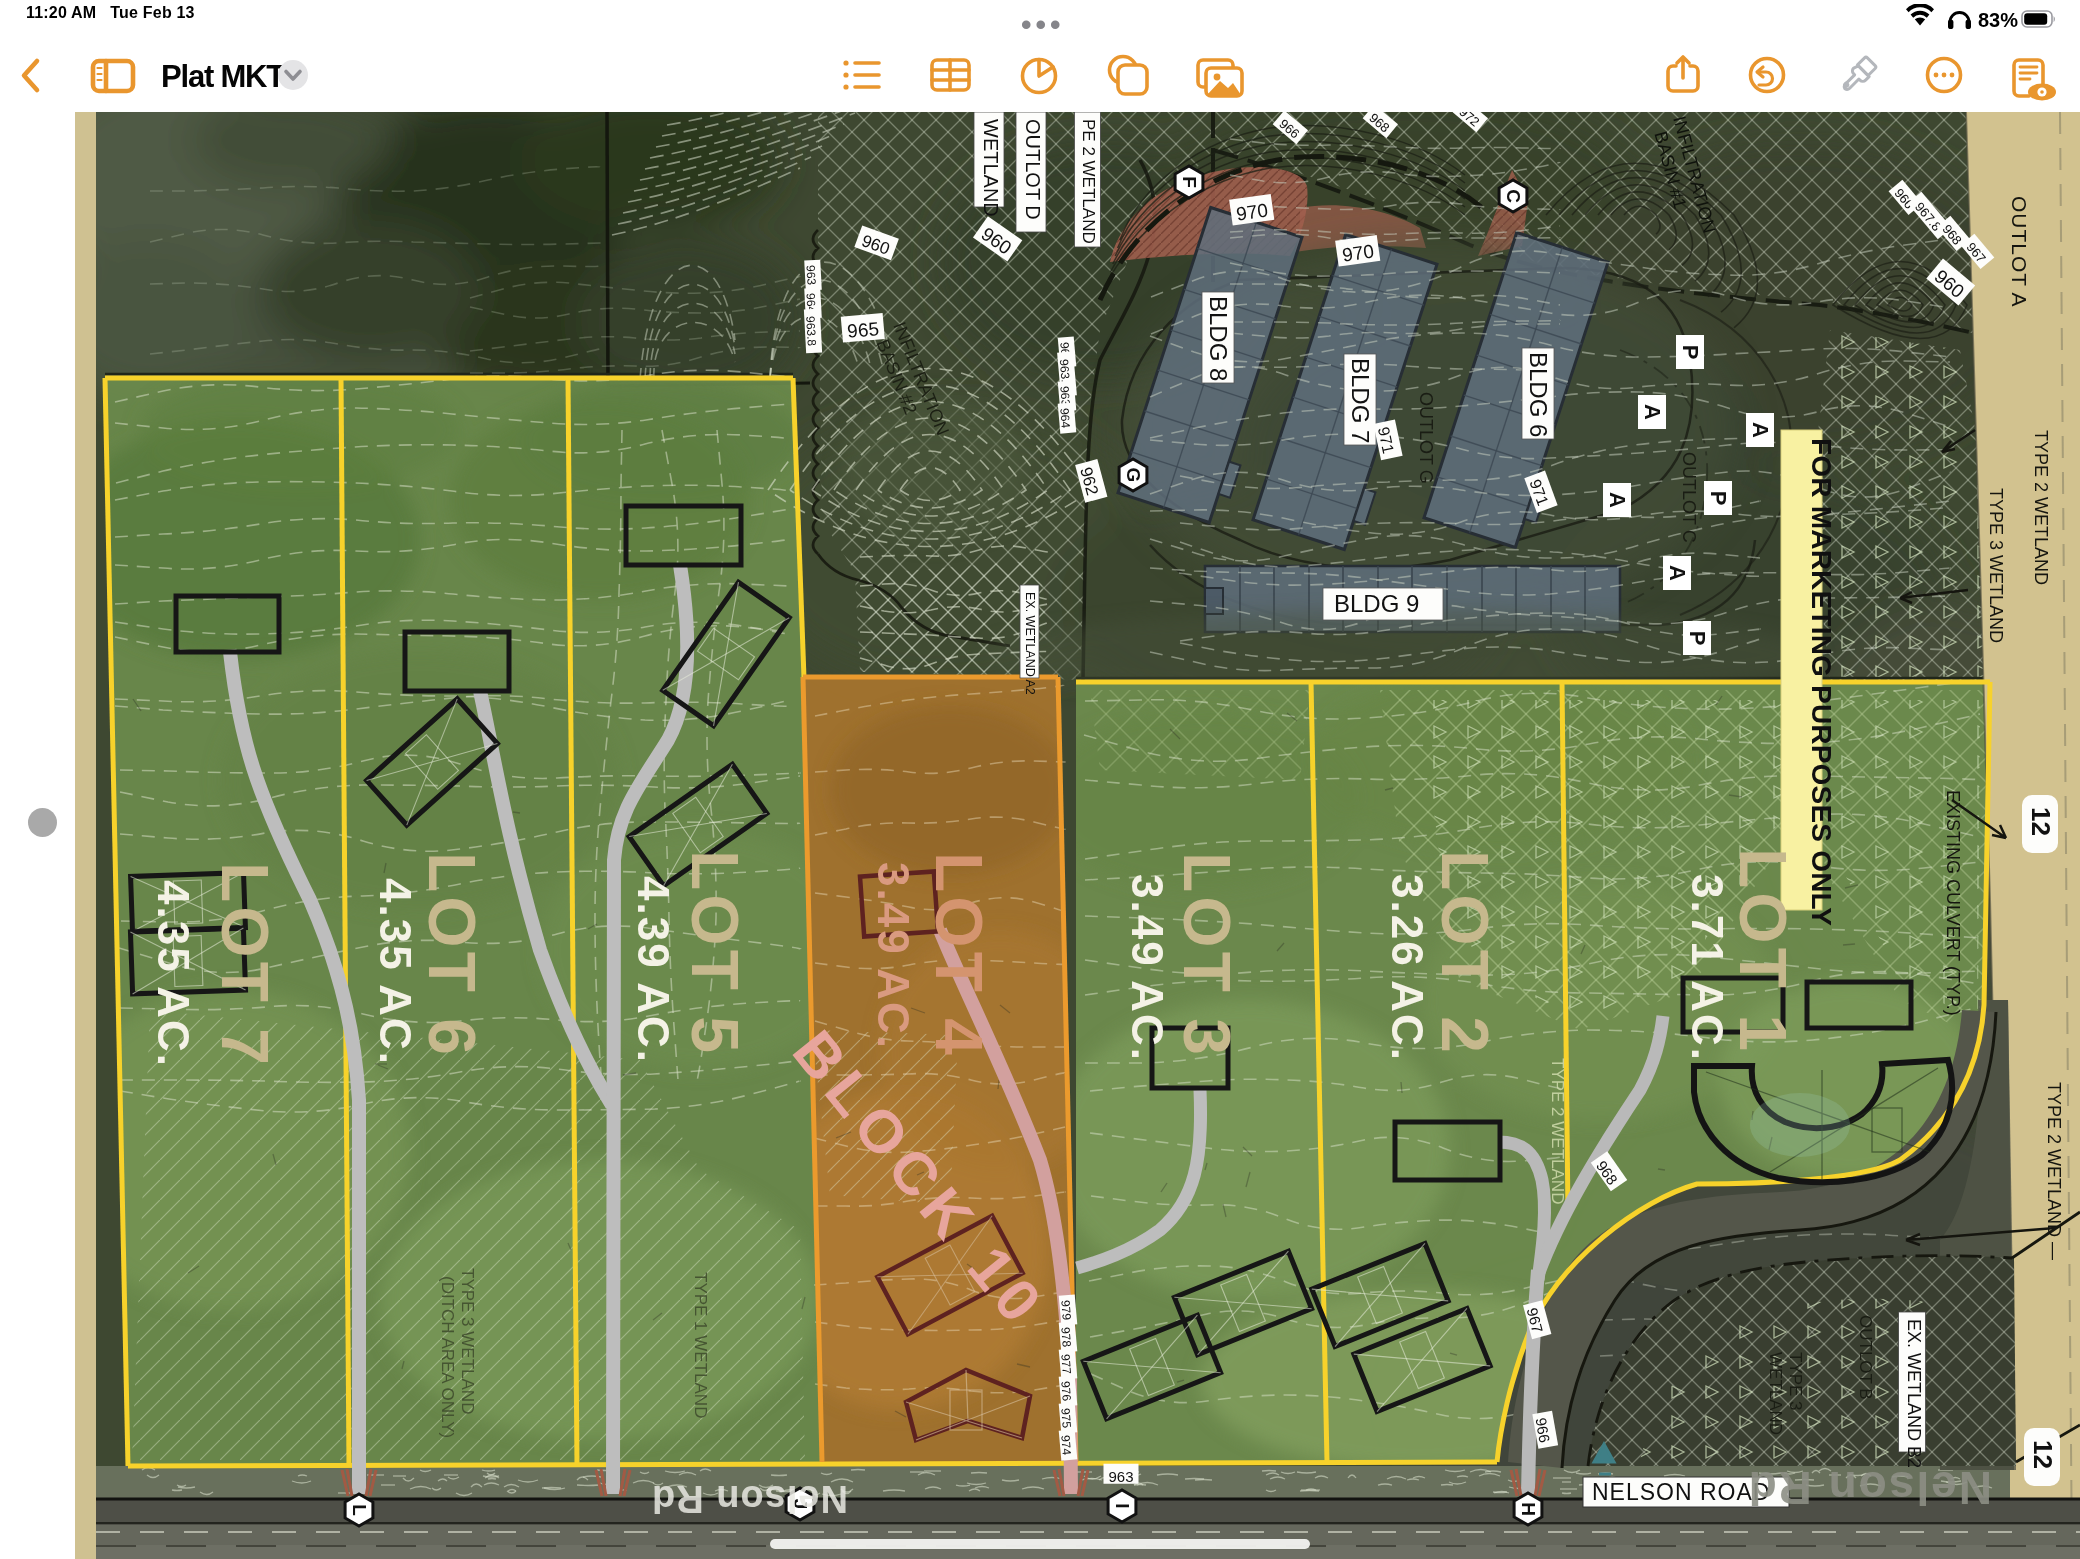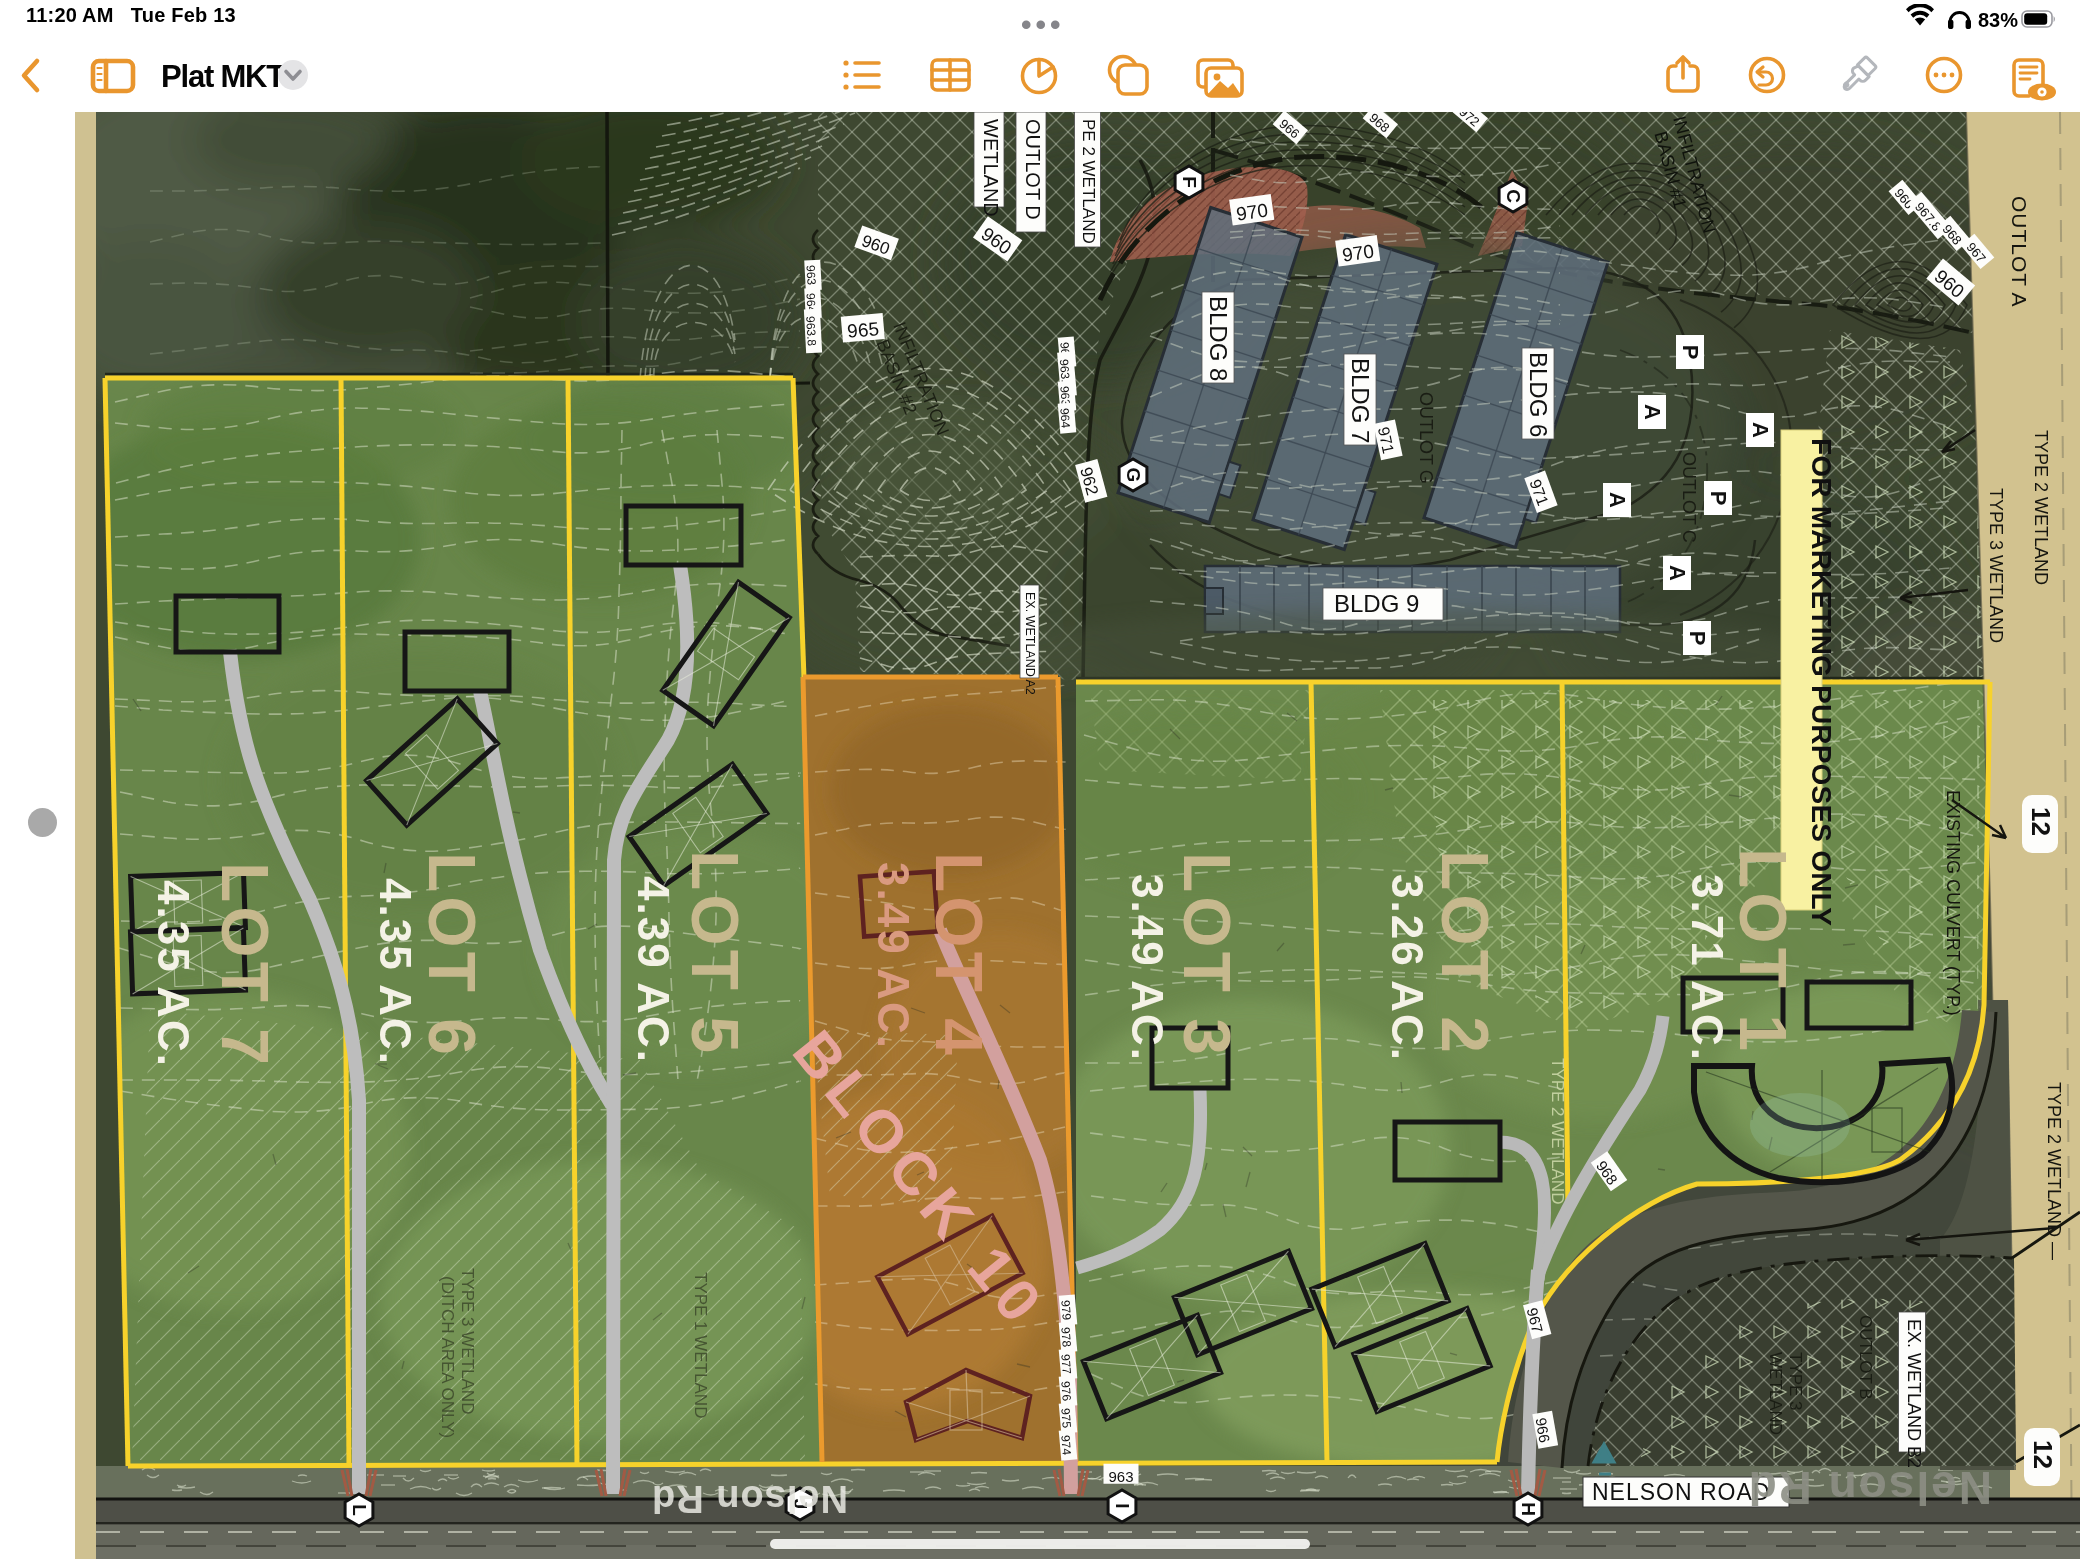--- a/index.html
+++ b/index.html
@@ -1068,21 +1068,21 @@
 <g transform="translate(2024,1428)">
           <rect width="36" height="58" rx="10" fill="#fdfdfb"></rect>
           <text transform="rotate(90)" x="12" y="-10" font-size="26" font-weight="700" fill="#111">12</text>
         </g>
 </g>
 
 <rect x="75" y="112" width="21" height="1447" fill="#cfc191"></rect>
 </svg>
 
 <div class="abs" style="left:0;top:0;width:2080px;height:48px;background:#fff;"></div>
-<div class="abs" style="left:26px;top:4px;font-size:20px;font-weight:700;color:#000;letter-spacing:0.2px;">11:20 AM&nbsp;&nbsp; Tue Feb 13</div>
+<div class="abs" style="left:26px;top:4px;font-size:16px;font-weight:700;color:#000;letter-spacing:0.2px;">11:20 AM&nbsp;&nbsp; Tue Feb 13</div>
 
 <div class="abs" style="left:1021px;top:8px;color:#85858a;font-size:30px;letter-spacing:4px;font-weight:700;">•••</div>
 
 <svg class="abs" style="left:1898px;top:4px" width="160" height="30" viewBox="0 0 160 30">
 
 <g fill="#000">
         <path d="M22,21.5 l-5.2-6.2 a8 8 0 0 1 10.4 0 Z"></path>
 <path d="M12.6,10.6 a13.5 13.5 0 0 1 18.8 0 l-2.6,3.1 a9.5 9.5 0 0 0 -13.6 0 Z"></path>
 <path d="M8.0,5.2 a19.5 19.5 0 0 1 28.0 0 l-2.6,3.1 a15.5 15.5 0 0 0 -22.8 0 Z"></path>
       </g>

